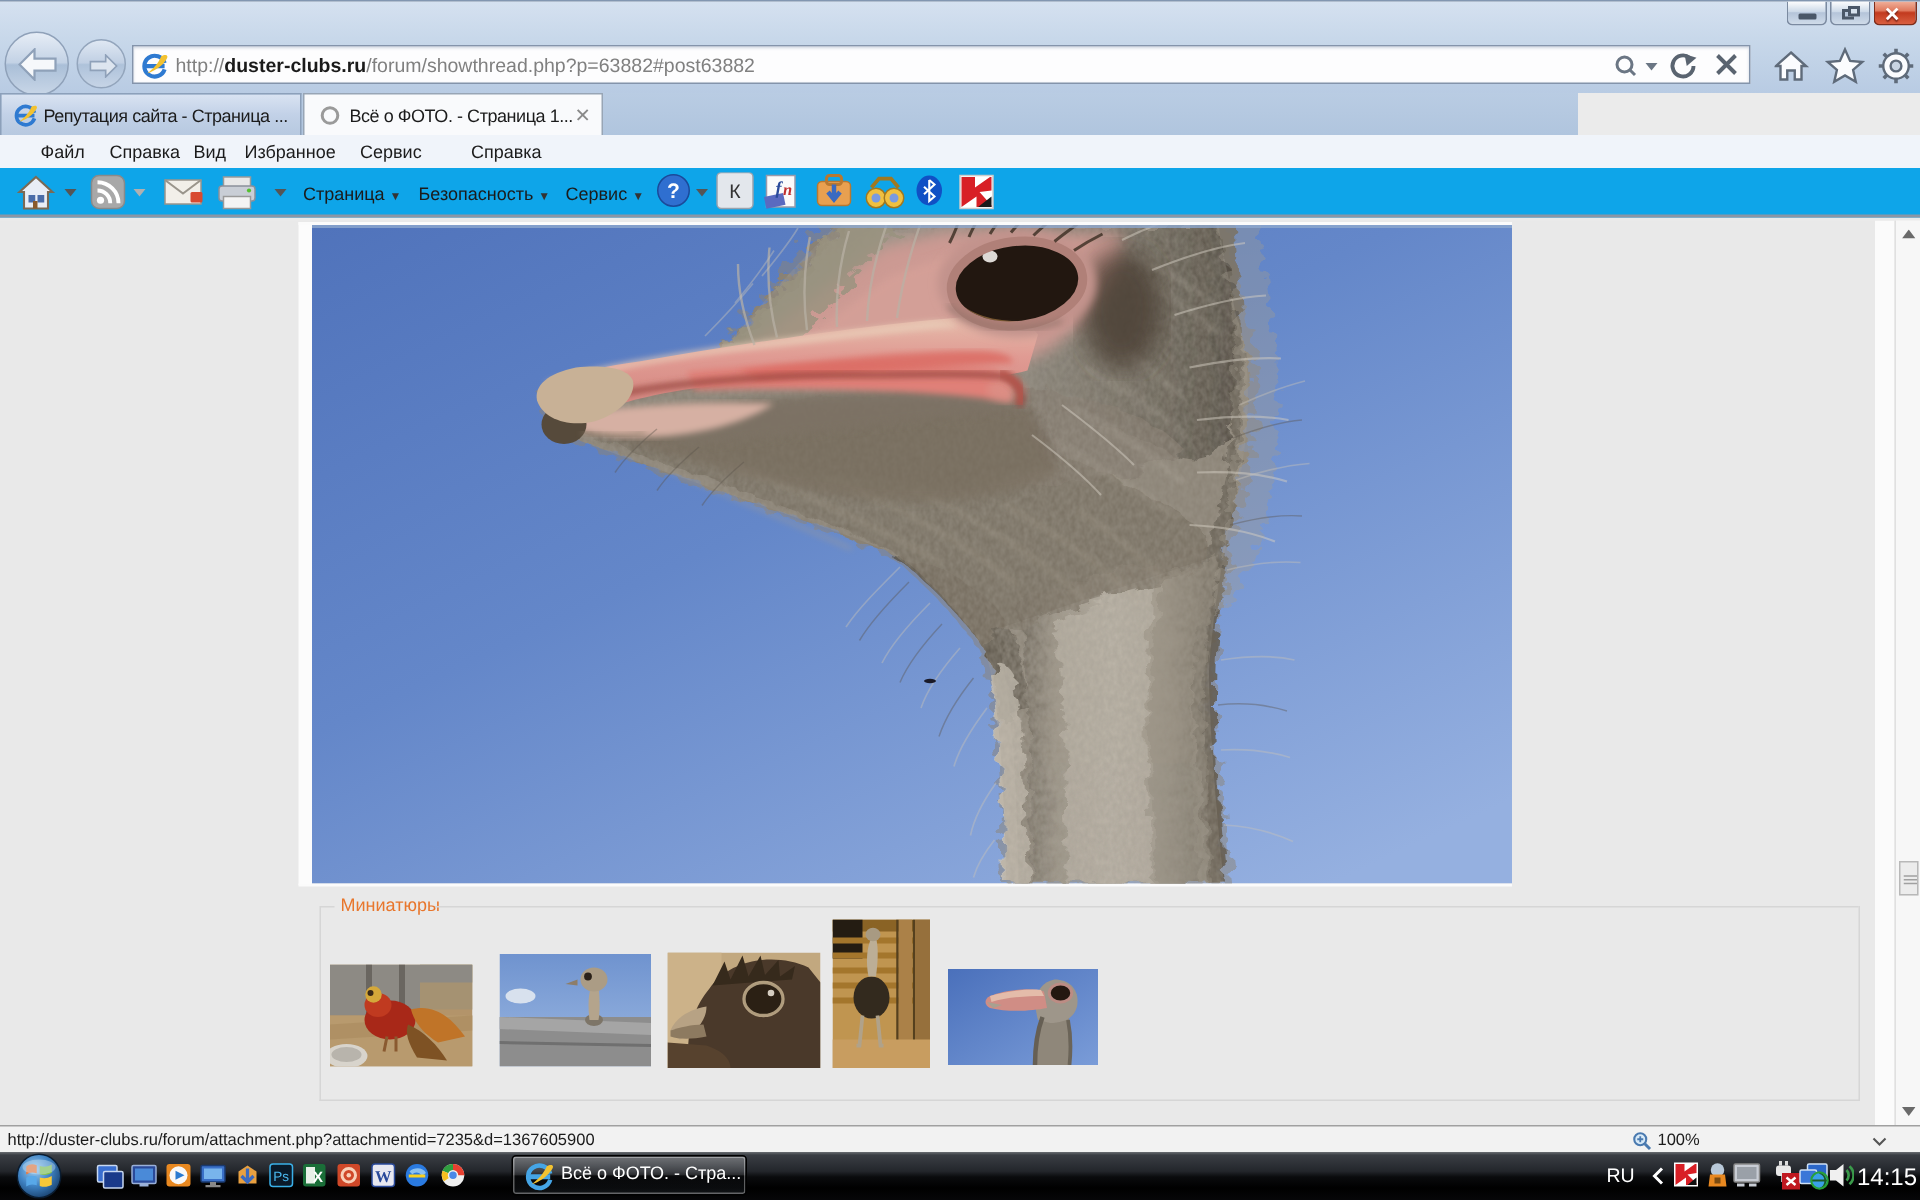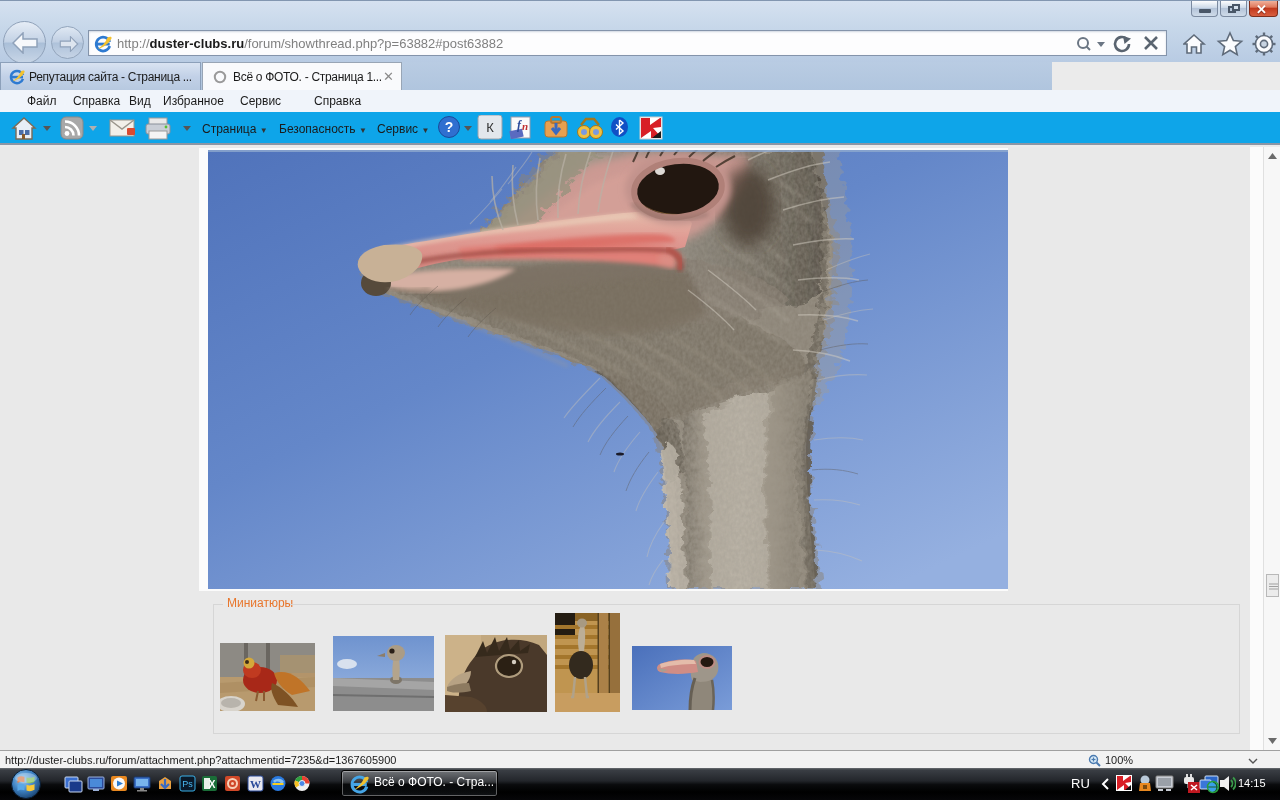--- a/index.html
+++ b/index.html
@@ -70,21 +70,21 @@
 #statusbar .righttxt { position:absolute; left:1100px; top:3px; }
 
 
 #taskbar { position:absolute; top:768px; left:0; width:1280px; height:32px;
   background:linear-gradient(#6a6e72 0, #3a3e44 2px, #23262b 40%, #0a0b0d 52%, #000 75%, #060608 100%); }
 #taskbtn { position:absolute; left:341px; top:2px; width:157px; height:27px; border-radius:3px;
   border:1px solid #000; background:linear-gradient(rgba(255,255,255,.28), rgba(255,255,255,.10) 48%, rgba(0,0,0,.25) 52%, rgba(60,70,80,.25));
   box-shadow:inset 0 0 0 1px rgba(255,255,255,.35); }
 #taskbtn .t { position:absolute; left:32px; top:4px; font-size:12px; color:#fff; white-space:nowrap; }
 .tray { position:absolute; top:8px; color:#fff; font-size:13px; }
-#clock { position:absolute; left:1238px; top:9px; color:#fff; font-size:11px; }
+#clock { position:absolute; left:1238px; top:9px; color:#fff; font-size:16px; }
 
 
 #scrollbar { position:absolute; left:1263px; top:147px; width:17px; height:603px; background:#f7f7f7; border-left:1px solid #e0e0e0;}
 #sb-thumb { position:absolute; left:2px; top:427px; width:13px; height:23px; background:#ececec; border:1px solid #b8b8b8; }
 </style>
 </head>
 <body>
 <div id="screen">
 
   <div id="chrome-top">

